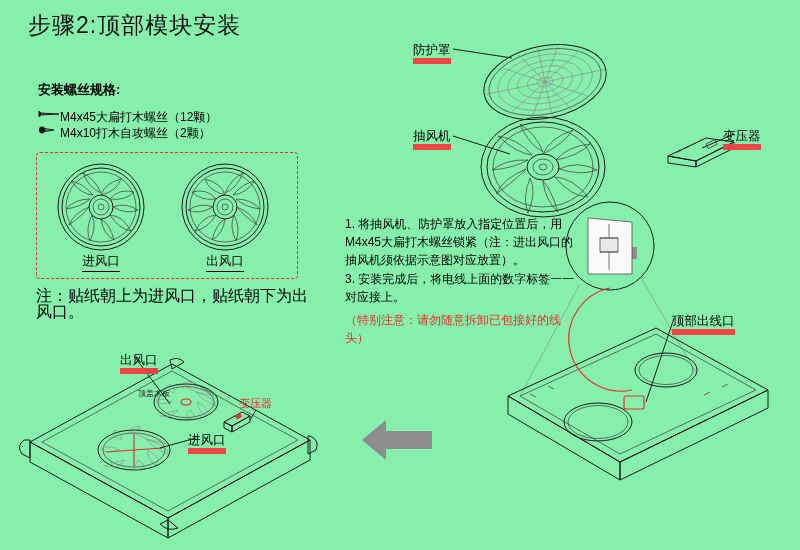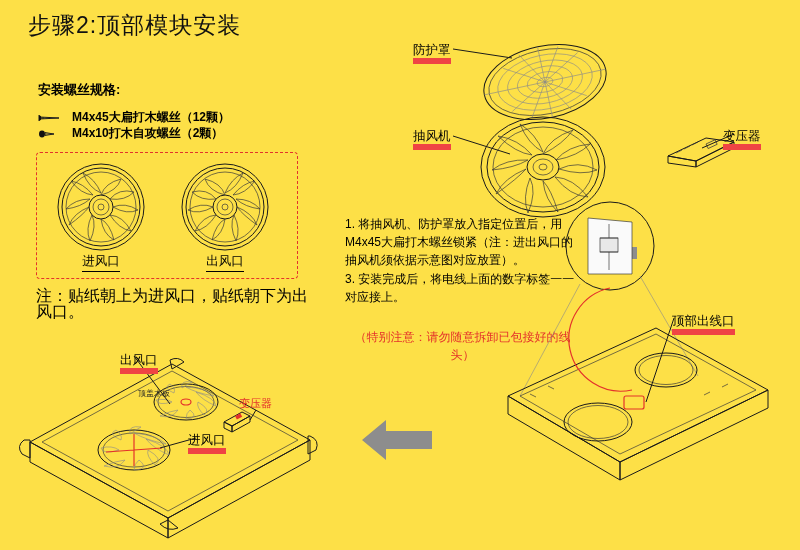--- a/index.html
+++ b/index.html
@@ -9,21 +9,21 @@
   }
   body {
     font-family: "Liberation Sans", "DejaVu Sans", sans-serif;
     color: #000000;
   }
   #page {
     position: relative;
     width: 800px;
     height: 550px;
     overflow: hidden;
-    background: #fde047;
+    background: #86efac;
   }
   .abs { position: absolute; }
 
   
   #title {
     left: 28px;
     top: 10px;
     font-size: 23px;
     letter-spacing: 1px;
     color: #111;
@@ -37,24 +37,23 @@
     font-size: 12px;
     line-height: 16px;
   }
   #screw-spec .spec-title {
     font-weight: bold;
     font-size: 13px;
     margin-bottom: 11px;
   }
   .spec-row {
     display: flex;
-    align-items: flex-end;
-    gap: 12px;
+    align-items: flex-start;
+    gap: 0;
     height: 16px;
-    font-weight: bold;
   }
   .screw-glyph {
     width: 22px;
     height: 12px;
     flex: none;
     display: block;
   }
 
   
   #fan-box {
@@ -89,22 +88,21 @@
   #instructions {
     left: 345px;
     top: 215px;
     width: 235px;
     font-size: 12px;
     line-height: 18px;
   }
   #instructions p { margin: 0 0 1px 0; }
   #instructions .warn {
     color: #e4322b;
-    margin-top: 22px;
-    text-align: center;
+    margin-top: 5px;
   }
 
   
   .callout {
     font-size: 12.5px;
     white-space: nowrap;
   }
   .callout.boxed .txt {
     border-bottom: 6px solid #ef4444;
     padding-bottom: 1px;

